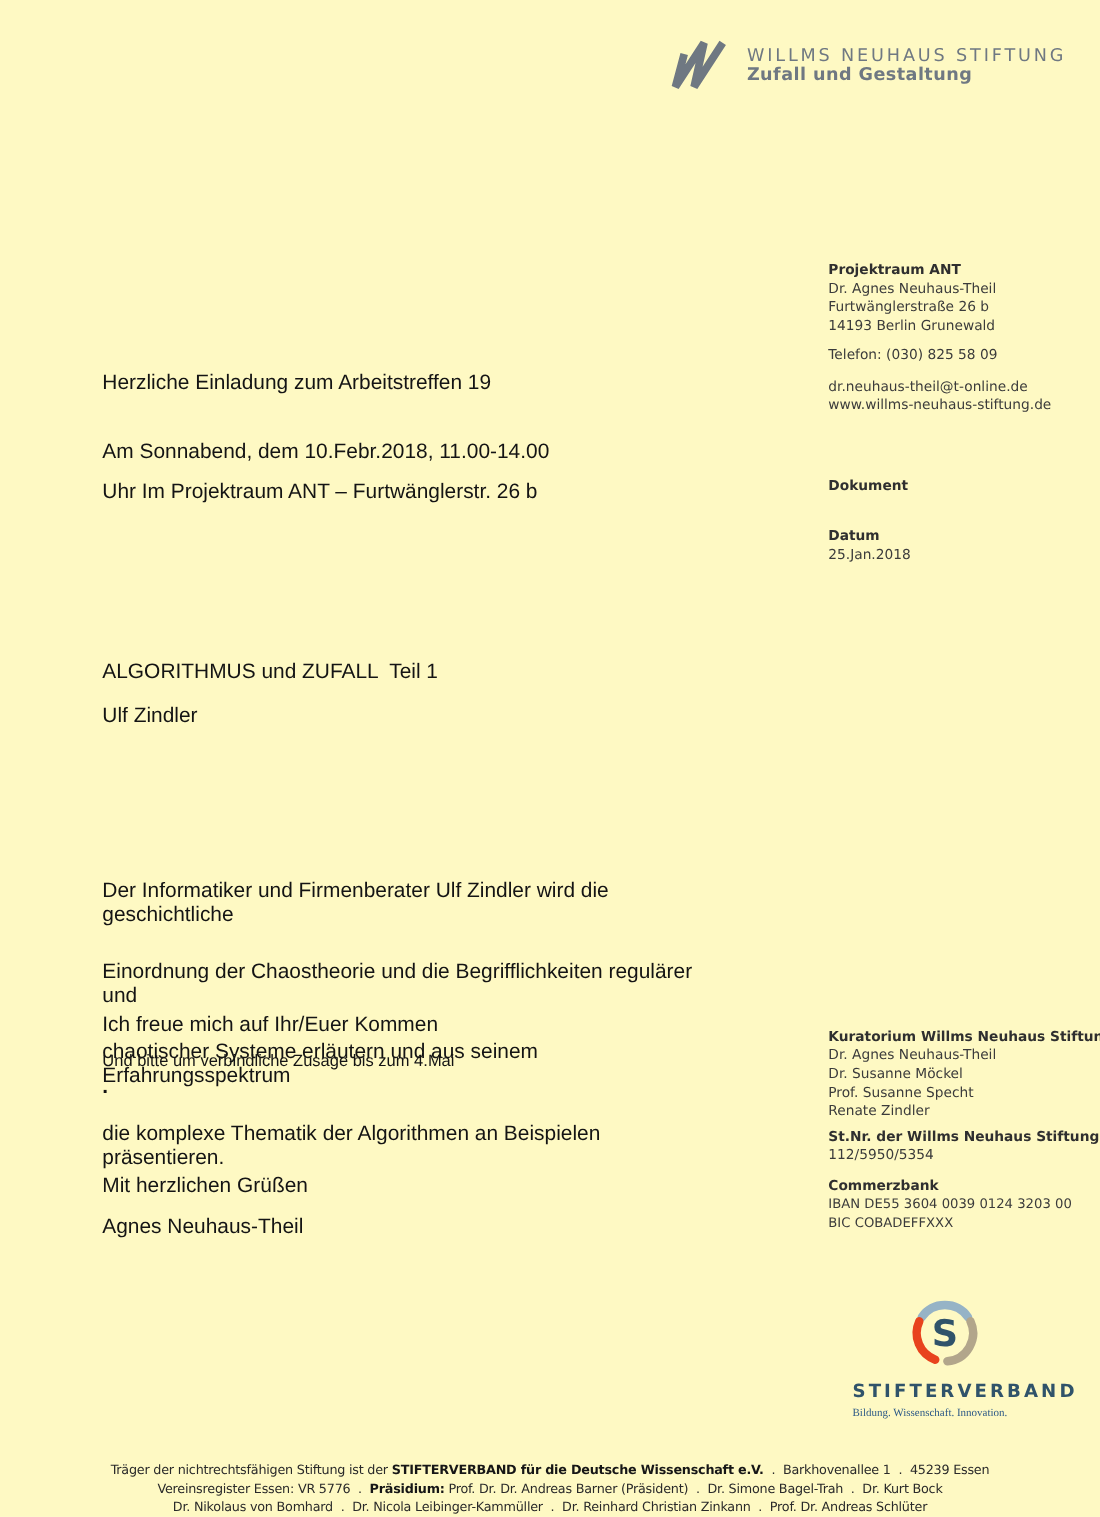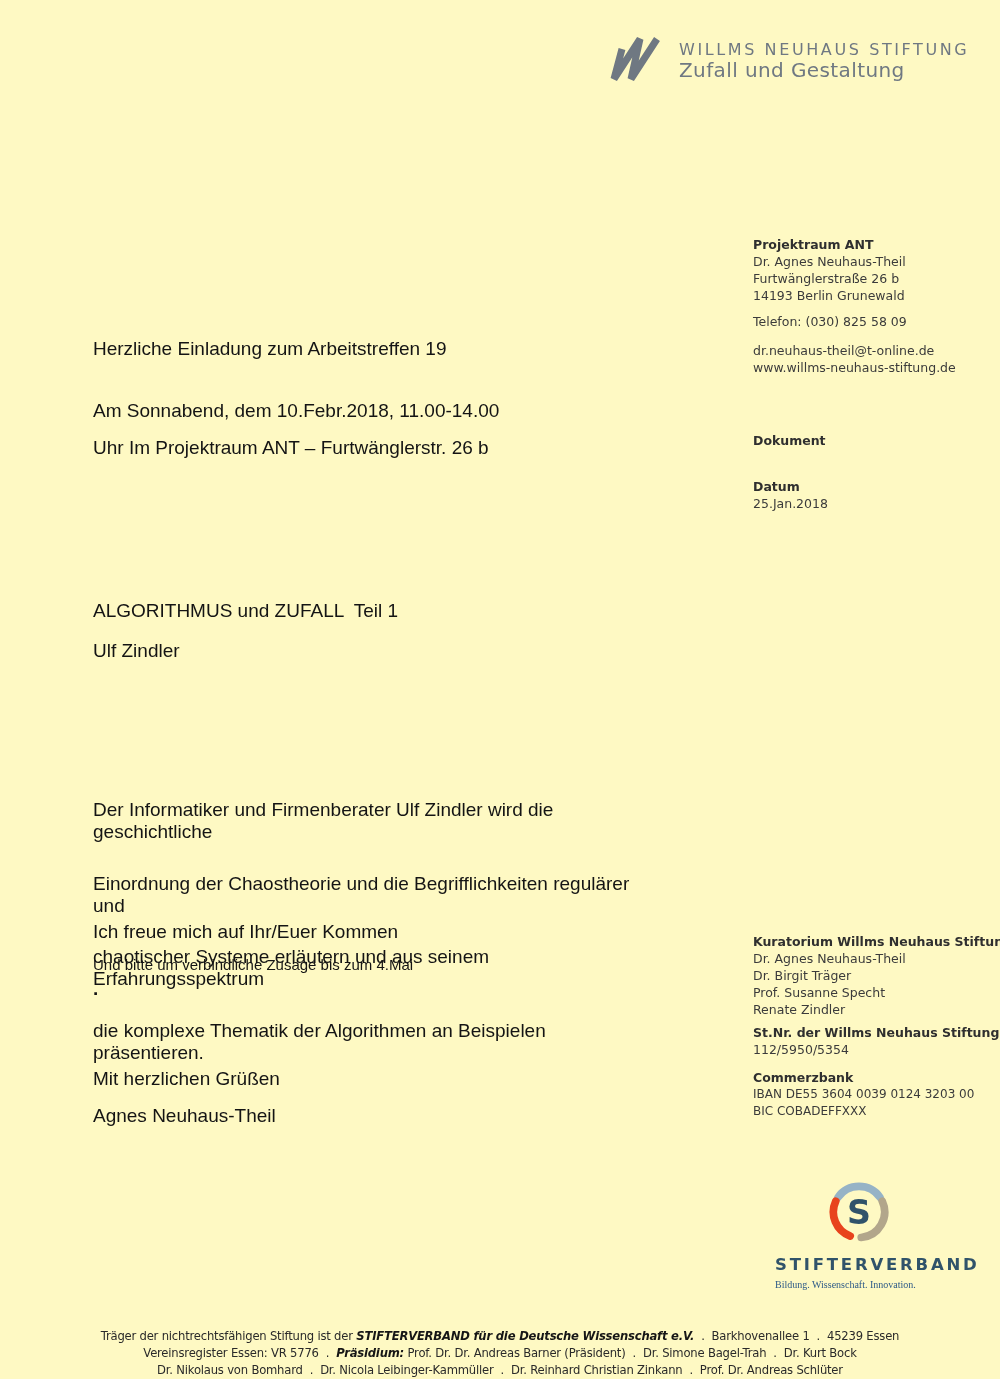--- a/index.html
+++ b/index.html
@@ -3,38 +3,38 @@
 <meta charset="utf-8">
 <style>
   html,body{margin:0;padding:0;background:#fff;}
   .page{
     position:relative;width:1000px;height:1379px;background:#fef9c3;
     font-family:"Liberation Sans",sans-serif;overflow:hidden;
   }
   .abs{position:absolute;}
   
   .brand-line1{font-family:"DejaVu Sans",sans-serif;font-size:16px;letter-spacing:2.6px;color:#6f7882;white-space:nowrap;}
-  .brand-line2{font-family:"DejaVu Sans",sans-serif;font-size:20px;letter-spacing:0.4px;color:#6f7882;white-space:nowrap;}
+  .brand-line2{font-family:"DejaVu Sans",sans-serif;font-size:16px;letter-spacing:0.4px;color:#6f7882;white-space:nowrap;font-weight:bold;}
   
   .info{font-family:"DejaVu Sans",sans-serif;font-size:12.5px;color:#3b3b3b;line-height:17px;white-space:nowrap;}
   .info-b{font-weight:bold;color:#2f2f2f;}
   
   .lt{font-size:19px;color:#141414;white-space:pre-wrap;}
   .lt-small{font-size:15px;color:#141414;white-space:pre-wrap;}
   .para div{height:29.5px;}
   
   .sv-word{font-family:"DejaVu Sans",sans-serif;font-weight:bold;font-size:16.5px;letter-spacing:2.8px;color:#30536a;white-space:nowrap;}
   .sv-tag{font-family:"Liberation Serif",serif;font-size:10px;color:#2d5a87;white-space:nowrap;}
   
   .footer-line{
     position:absolute;left:0;width:1000px;text-align:center;
     font-family:"DejaVu Sans",sans-serif;font-size:11.6px;color:#2a2a2a;
     letter-spacing:-0.2px;white-space:pre-wrap;
   }
-  .footer-line b{color:#161616;font-style:italic;}
+  .footer-line b{color:#161616;}
 </style>
 </head>
 <body>
 
 <div class="page">
 
   <div class="abs" style="left:607px;top:33px;width:64px;height:52px;">
     <svg width="64" height="52" viewBox="0 0 64 52">
       <polyline points="15,16 7,46 33,6 24,46 50,6" fill="none" stroke="#6f7882" stroke-width="7" stroke-linejoin="miter" stroke-linecap="butt"></polyline>
     </svg>
@@ -71,21 +71,21 @@
 
   <div class="abs lt" style="left:93px;top:921px;">Ich freue mich auf Ihr/Euer Kommen</div>
   <div class="abs lt-small" style="left:93px;top:956px;">Und bitte um verbindliche Zusage bis zum 4.Mai</div>
   <div class="abs lt" style="left:93px;top:978px;font-weight:bold;">.</div>
 
   <div class="abs lt" style="left:93px;top:1068px;">Mit herzlichen Grüßen</div>
   <div class="abs lt" style="left:93px;top:1105px;">Agnes Neuhaus-Theil</div>
 
   <div class="abs info info-b" style="left:753px;top:933px;">Kuratorium Willms Neuhaus Stiftung</div>
   <div class="abs info" style="left:753px;top:950px;">Dr. Agnes Neuhaus-Theil</div>
-  <div class="abs info" style="left:753px;top:967px;">Dr. Birgit Träger</div>
+  <div class="abs info" style="left:753px;top:967px;">Dr. Susanne Möckel</div>
   <div class="abs info" style="left:753px;top:984px;">Prof. Susanne Specht</div>
   <div class="abs info" style="left:753px;top:1001px;">Renate Zindler</div>
 
   <div class="abs info info-b" style="left:753px;top:1024px;">St.Nr. der Willms Neuhaus Stiftung</div>
   <div class="abs info" style="left:753px;top:1041px;text-align:right;">112/5950/5354</div>
 
   <div class="abs info info-b" style="left:753px;top:1069px;">Commerzbank</div>
   <div class="abs info" style="left:753px;top:1086px;font-size:12px;">IBAN DE55 3604 0039 0124 3203 00</div>
   <div class="abs info" style="left:753px;top:1103px;font-size:12px;">BIC COBADEFFXXX</div>
 

